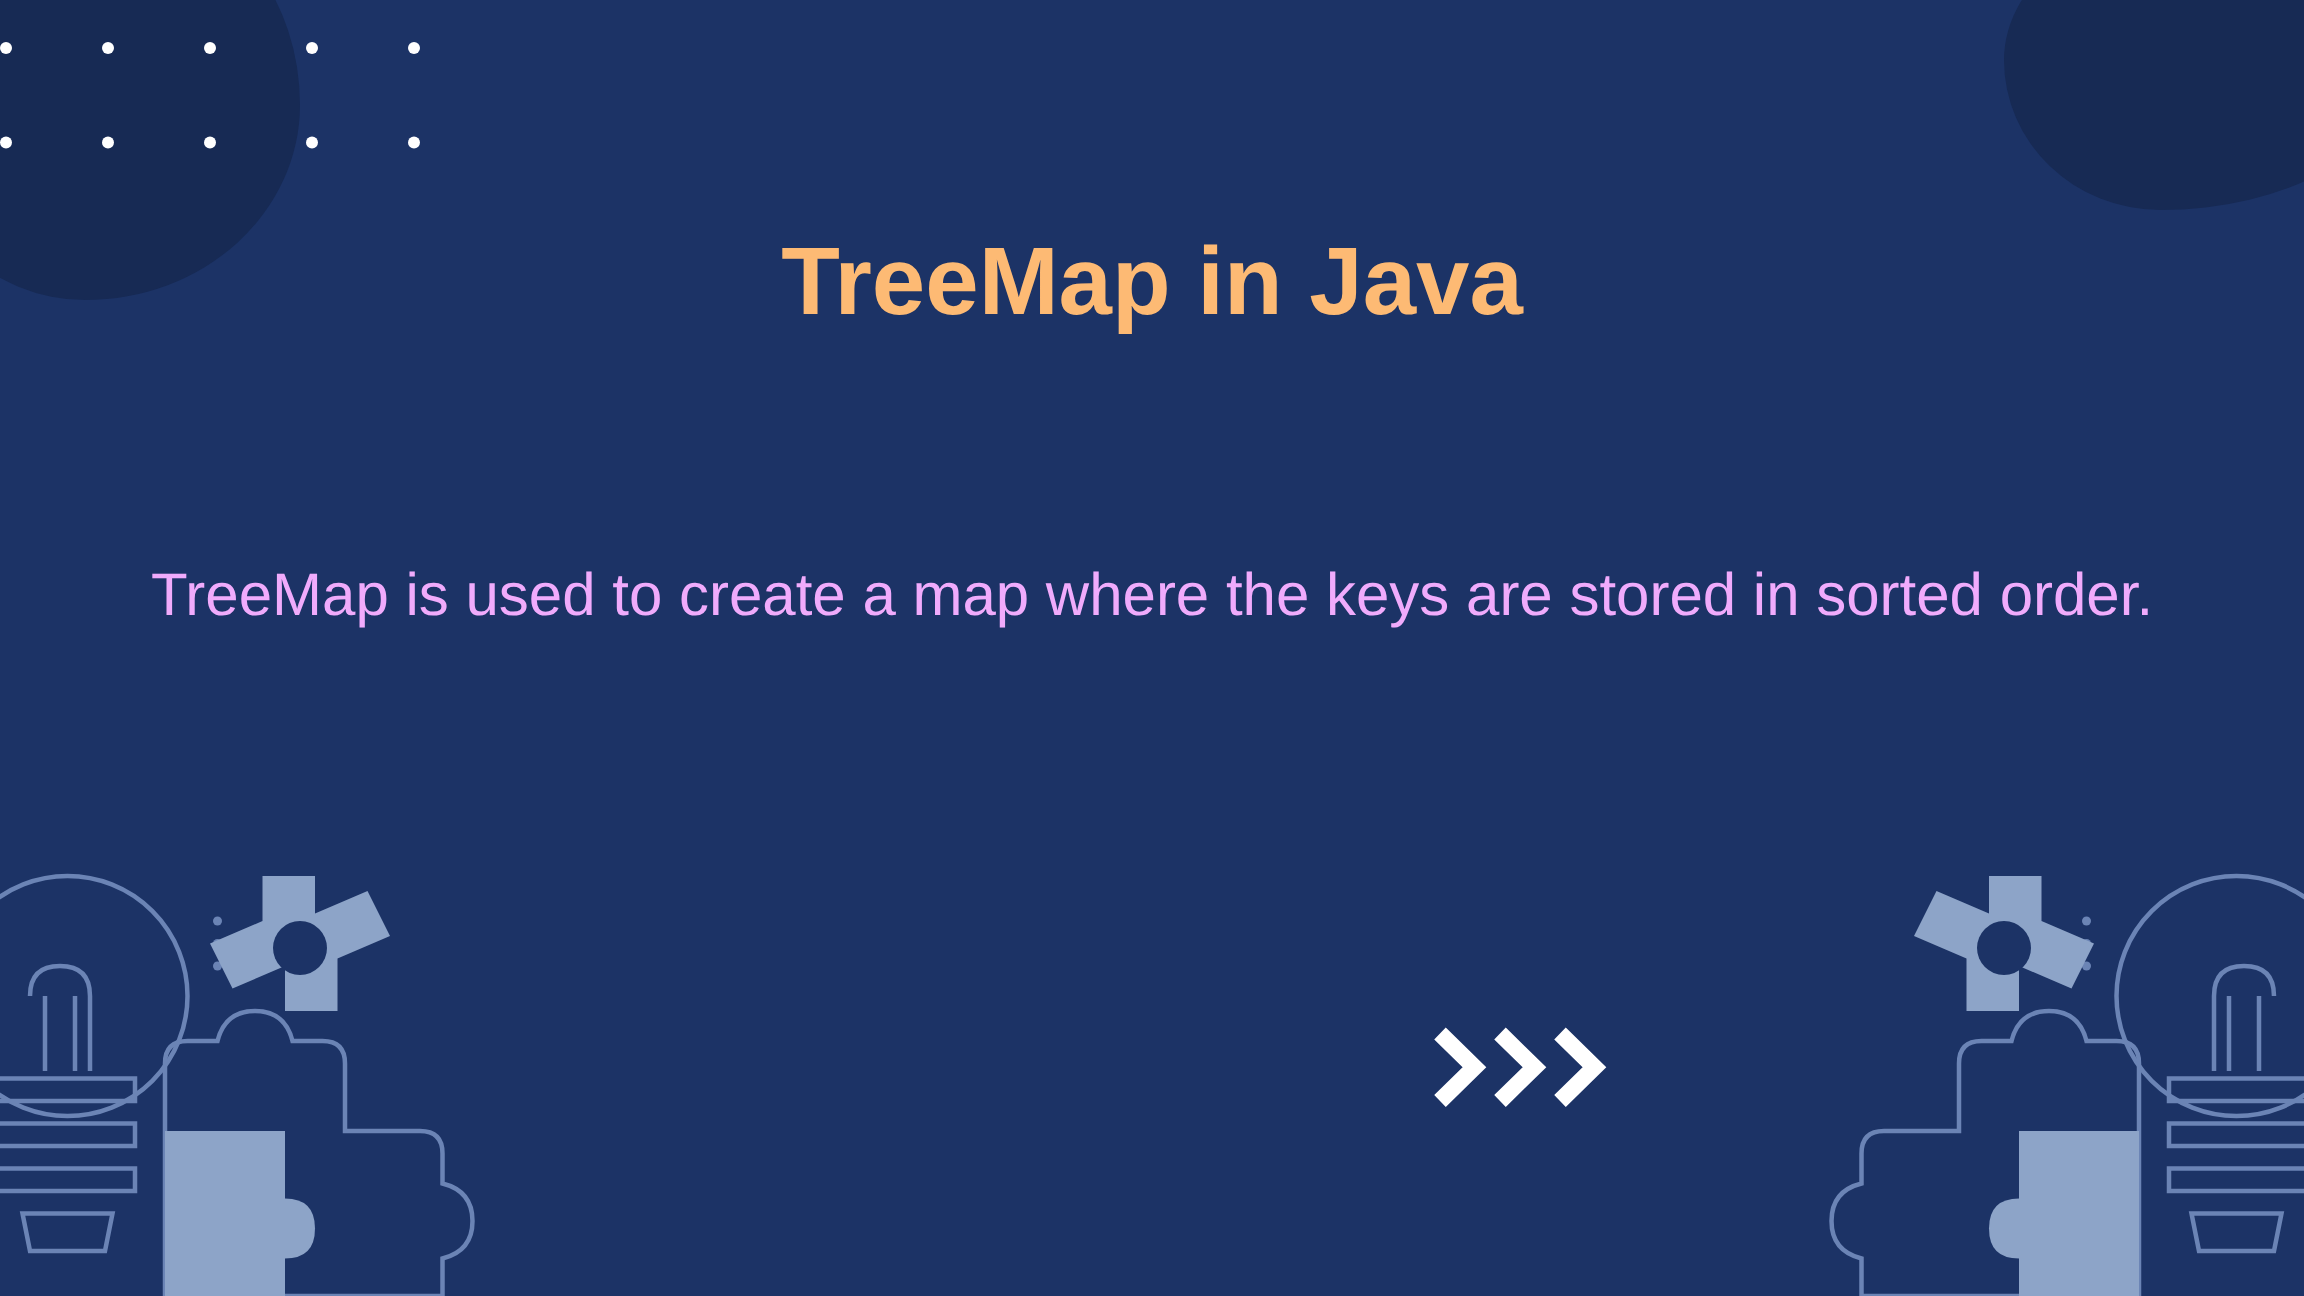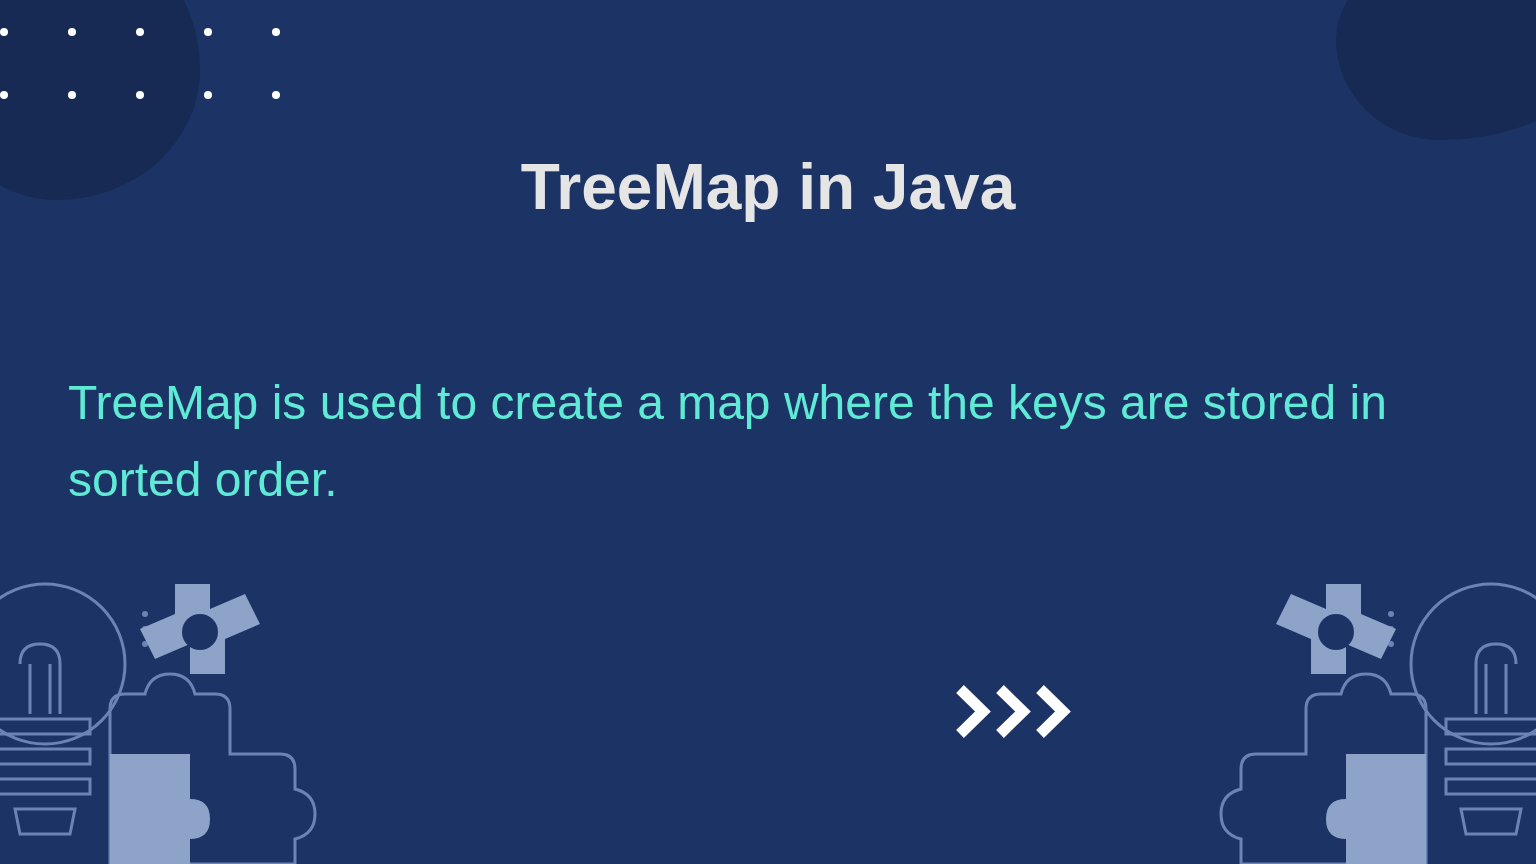--- a/index.html
+++ b/index.html
@@ -55,34 +55,35 @@
       border-radius: 50%;
     }
 
     .title {
       position: absolute;
       top: 150px;
       left: 50%;
       transform: translateX(-50%);
       font-size: 64px;
       font-weight: 700;
-      color: #e5e5e5;
+      color: #fdba74;
       text-align: left;
       white-space: nowrap;
     }
 
     .description {
       position: absolute;
       top: 365px;
       left: 50%;
       transform: translateX(-50%);
       width: 1400px;
-      font-size: 48px;
+      font-size: 40px;
       font-weight: 500;
-      color: #5eead4;
+      color: #f0abfc;
+      text-align: center;
       line-height: 1.6;
     }
 
     .arrows {
       position: absolute;
       bottom: 125px;
       left: 955px;
       display: flex;
       align-items: center;
     }

